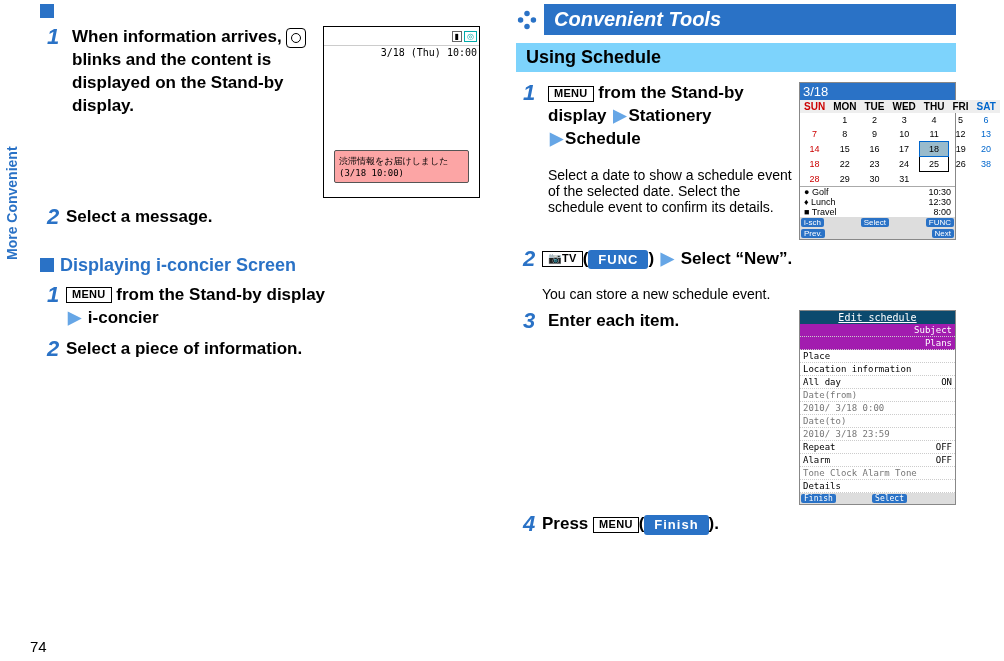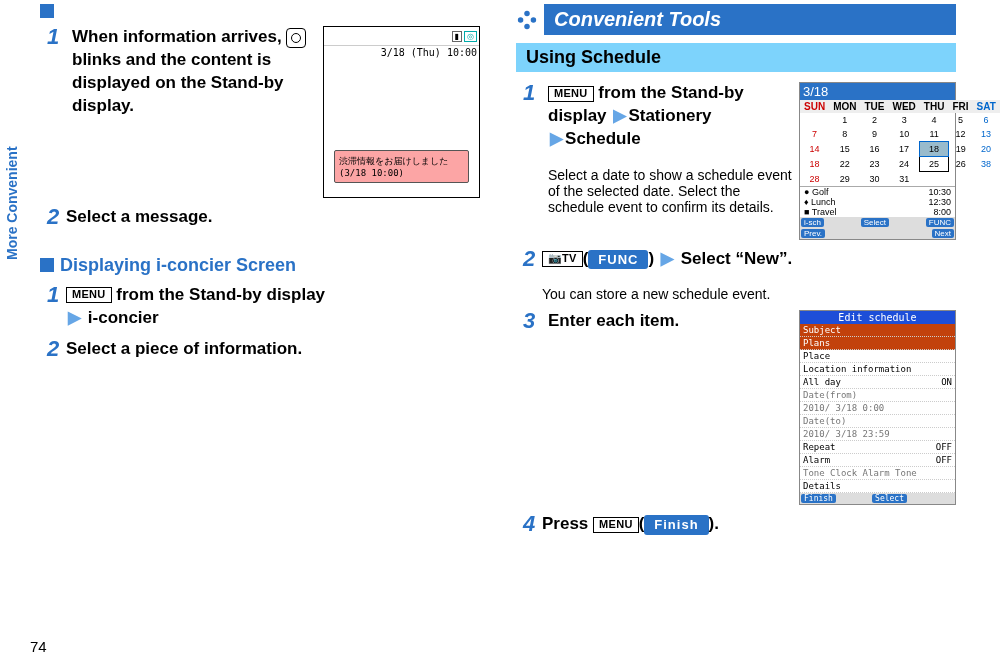--- a/index.html
+++ b/index.html
@@ -41,23 +41,23 @@
   .phone .sun { color:#c00; }
   .phone .sat { color:#06c; }
   .phone .today { background:#9bc; border:1px solid #06c; }
   .phone .sel { border:1px solid #000; }
   .phone .events { border-top:1px solid #aaa; font-size:9px; }
   .phone .events div { display:flex; justify-content:space-between; padding:0 4px; }
   .phone .soft { display:flex; justify-content:space-between; background:#ddd; font-size:8px; }
   .phone .soft span { background:#2a72c6; color:#fff; padding:0 3px; margin:1px; border-radius:2px; }
   
   .editscr { width:155px; border:1px solid #888; font-size:9px; font-family:monospace; }
-  .editscr .titlebar { background:#1d4ed8; color:#fff; text-align:center; font-size:10px; padding:1px 0; }
+  .editscr .titlebar { background:#0c4a6e; color:#fff; text-align:center; font-size:10px; padding:1px 0;text-decoration:underline; }
   .editscr .field { display:flex; justify-content:space-between; padding:1px 3px; border-bottom:1px dotted #ccc; }
-  .editscr .field.hi { background:#c2410c; color:#fff; }
+  .editscr .field.hi { background:#a21caf; color:#fff;justify-content:flex-end; }
   .editscr .grey { color:#777; }
   .editscr .botsoft { display:flex; justify-content:space-between; background:#ddd; font-size:8px; }
   .editscr .botsoft span { background:#2a72c6; color:#fff; padding:0 3px; margin:1px; border-radius:2px; }
   .step-row-flex { display:flex; align-items:flex-start; gap:6px; }
   .step-row-flex .body { flex:1; }
   .step-row-flex .shot { flex:0 0 auto; }
 </style>
 </head>
 <body>
 

